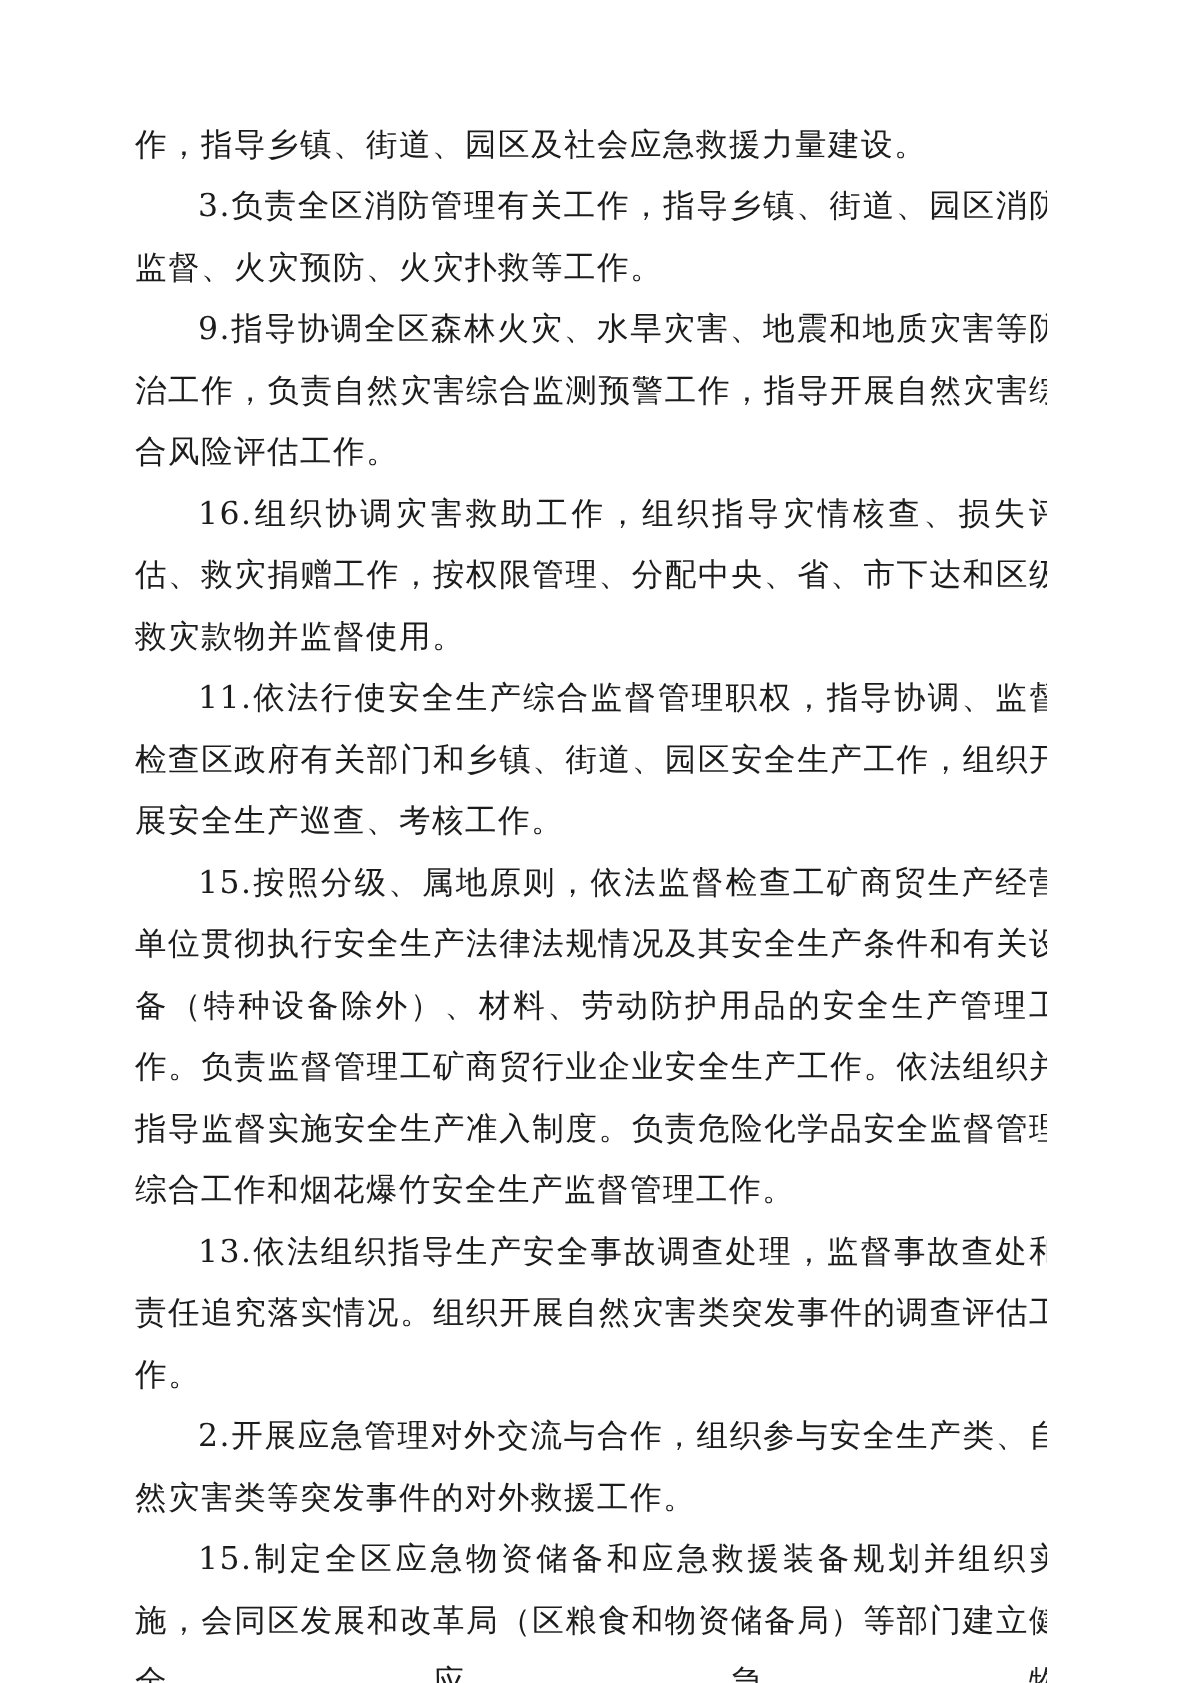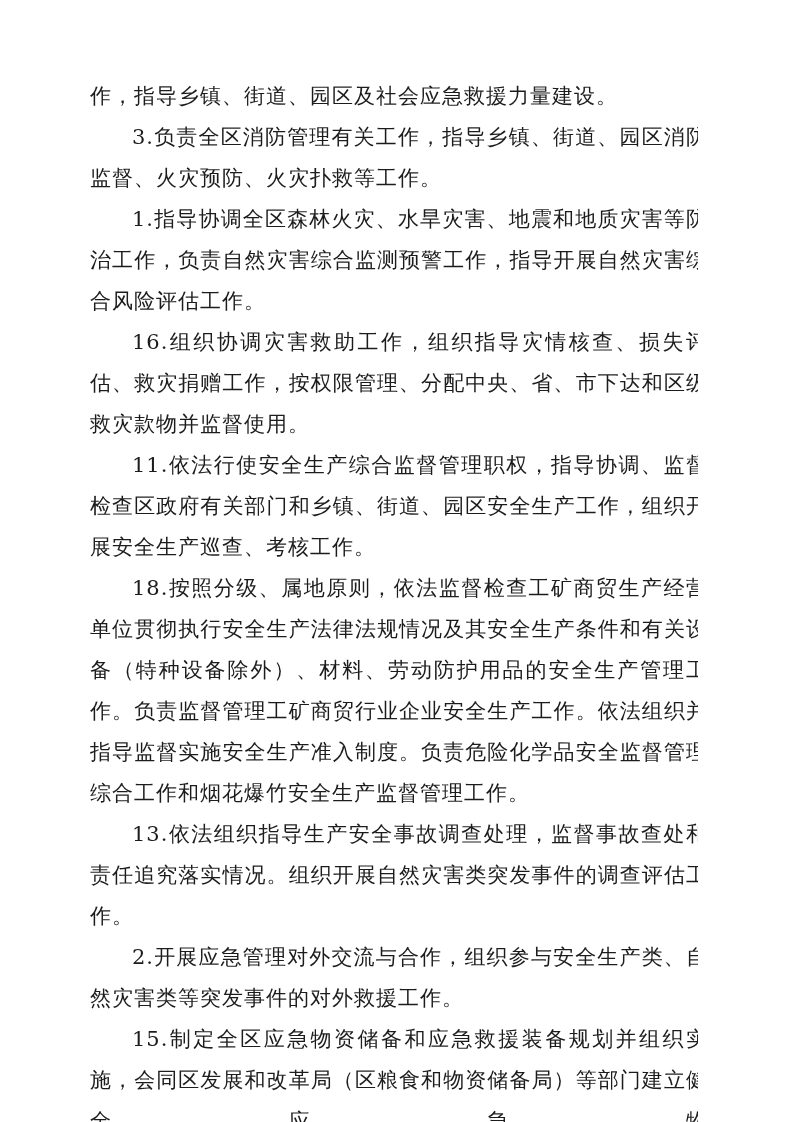--- a/index.html
+++ b/index.html
@@ -40,21 +40,21 @@
     text-align-last: justify;
   }
 </style>
 </head>
 <body>
 
 <div class="page">
   <div class="content">
     <p class="no-indent">作，指导乡镇、街道、园区及社会应急救援力量建设。</p>
     <p class="indent">3.负责全区消防管理有关工作，指导乡镇、街道、园区消防监督、火灾预防、火灾扑救等工作。</p>
-    <p class="indent">1.指导协调全区森林火灾、水旱灾害、地震和地质灾害等防治工作，负责自然灾害综合监测预警工作，指导开展自然灾害综合风险评估工作。</p>
+    <p class="indent">9.指导协调全区森林火灾、水旱灾害、地震和地质灾害等防治工作，负责自然灾害综合监测预警工作，指导开展自然灾害综合风险评估工作。</p>
     <p class="indent">16.组织协调灾害救助工作，组织指导灾情核查、损失评估、救灾捐赠工作，按权限管理、分配中央、省、市下达和区级救灾款物并监督使用。</p>
     <p class="indent">11.依法行使安全生产综合监督管理职权，指导协调、监督检查区政府有关部门和乡镇、街道、园区安全生产工作，组织开展安全生产巡查、考核工作。</p>
-    <p class="indent">18.按照分级、属地原则，依法监督检查工矿商贸生产经营单位贯彻执行安全生产法律法规情况及其安全生产条件和有关设备（特种设备除外）、材料、劳动防护用品的安全生产管理工作。负责监督管理工矿商贸行业企业安全生产工作。依法组织并指导监督实施安全生产准入制度。负责危险化学品安全监督管理综合工作和烟花爆竹安全生产监督管理工作。</p>
+    <p class="indent">15.按照分级、属地原则，依法监督检查工矿商贸生产经营单位贯彻执行安全生产法律法规情况及其安全生产条件和有关设备（特种设备除外）、材料、劳动防护用品的安全生产管理工作。负责监督管理工矿商贸行业企业安全生产工作。依法组织并指导监督实施安全生产准入制度。负责危险化学品安全监督管理综合工作和烟花爆竹安全生产监督管理工作。</p>
     <p class="indent">13.依法组织指导生产安全事故调查处理，监督事故查处和责任追究落实情况。组织开展自然灾害类突发事件的调查评估工作。</p>
     <p class="indent">2.开展应急管理对外交流与合作，组织参与安全生产类、自然灾害类等突发事件的对外救援工作。</p>
     <p class="indent cont-next">15.制定全区应急物资储备和应急救援装备规划并组织实施，会同区发展和改革局（区粮食和物资储备局）等部门建立健全应急物</p>
   </div>
 </div>
 
 </body></html>

